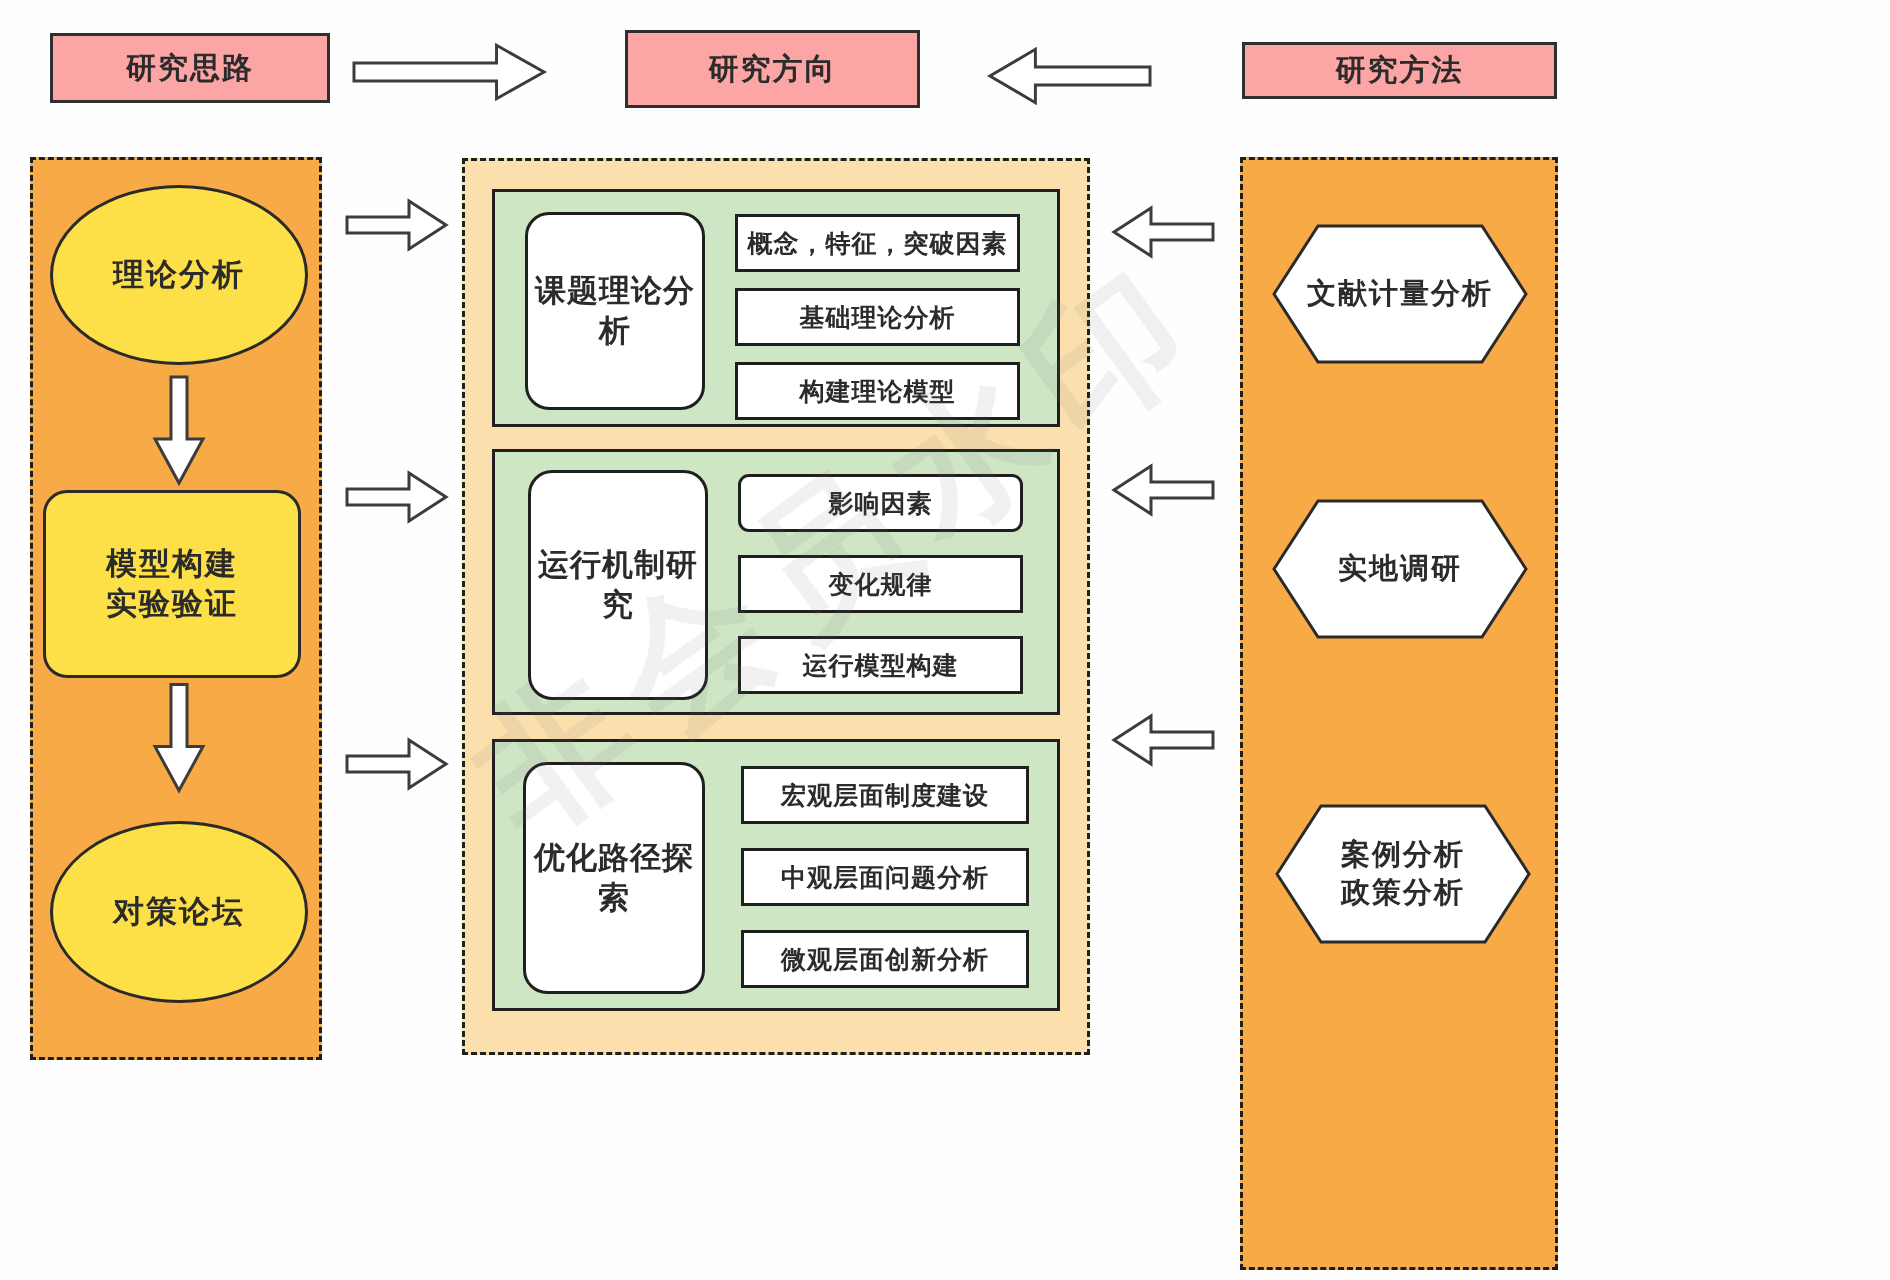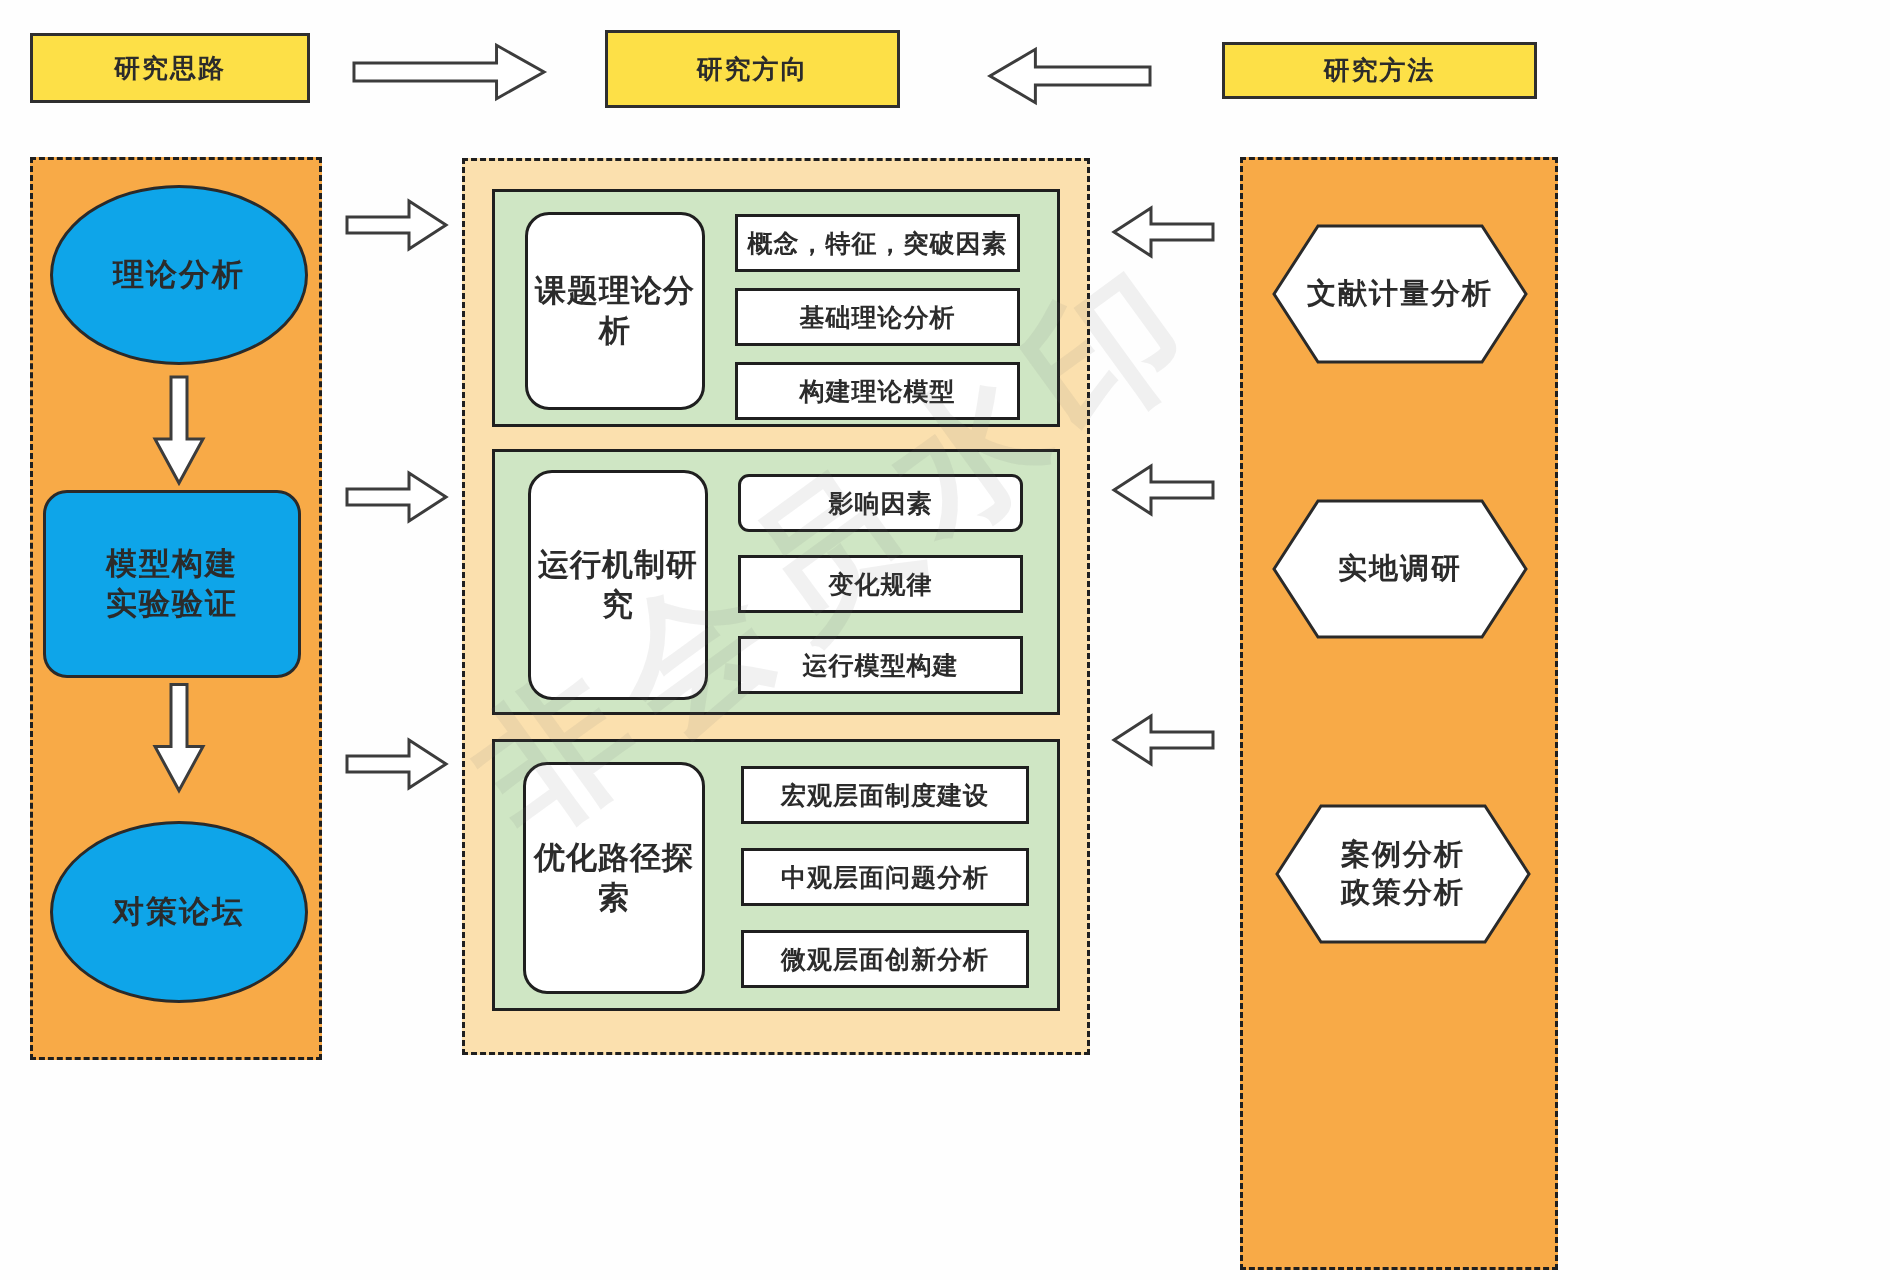--- a/index.html
+++ b/index.html
@@ -2,32 +2,32 @@
 <html><head>
 <meta charset="utf-8">
 <style>
   html,body{margin:0;padding:0;background:#ffffff;}
   #canvas{
     position:relative;width:1890px;height:1280px;background:#fefefe;overflow:hidden;
     font-family:"Liberation Sans","DejaVu Sans",sans-serif;color:#2b2b2b;font-weight:bold;
   }
   .abs{position:absolute;}
   .gbox{
-    background:#fde047;border:3px solid #2f2f2f;
+    background:#fca5a5;border:3px solid #2f2f2f;
     display:flex;align-items:center;justify-content:center;
-    font-size:26px;letter-spacing:2px;box-sizing:border-box;
+    font-size:30px;letter-spacing:2px;box-sizing:border-box;margin-left:20px;
   }
   .panel{border:3px dashed #1f1f1f;box-sizing:border-box;}
   .panel.orange{background:#f8aa47;}
   .panel.peach{background:#fbe0ae;}
   .sect{
     position:absolute;background:#cfe6c4;border:3px solid #1f1f1f;box-sizing:border-box;
   }
   .ellipse{
-    background:#0ea5e9;border:3px solid #2a2a2a;border-radius:50%;
+    background:#fde047;border:3px solid #2a2a2a;border-radius:50%;
     display:flex;align-items:center;justify-content:center;
     font-size:31px;letter-spacing:2px;box-sizing:border-box;text-align:center;
   }
   .titlebox{
     position:absolute;background:#ffffff;border:3px solid #1f1f1f;box-sizing:border-box;
     display:flex;align-items:center;justify-content:center;
     font-size:31px;letter-spacing:1px;text-align:center;
   }
   .item{
     position:absolute;background:#ffffff;border:3px solid #1f1f1f;box-sizing:border-box;

